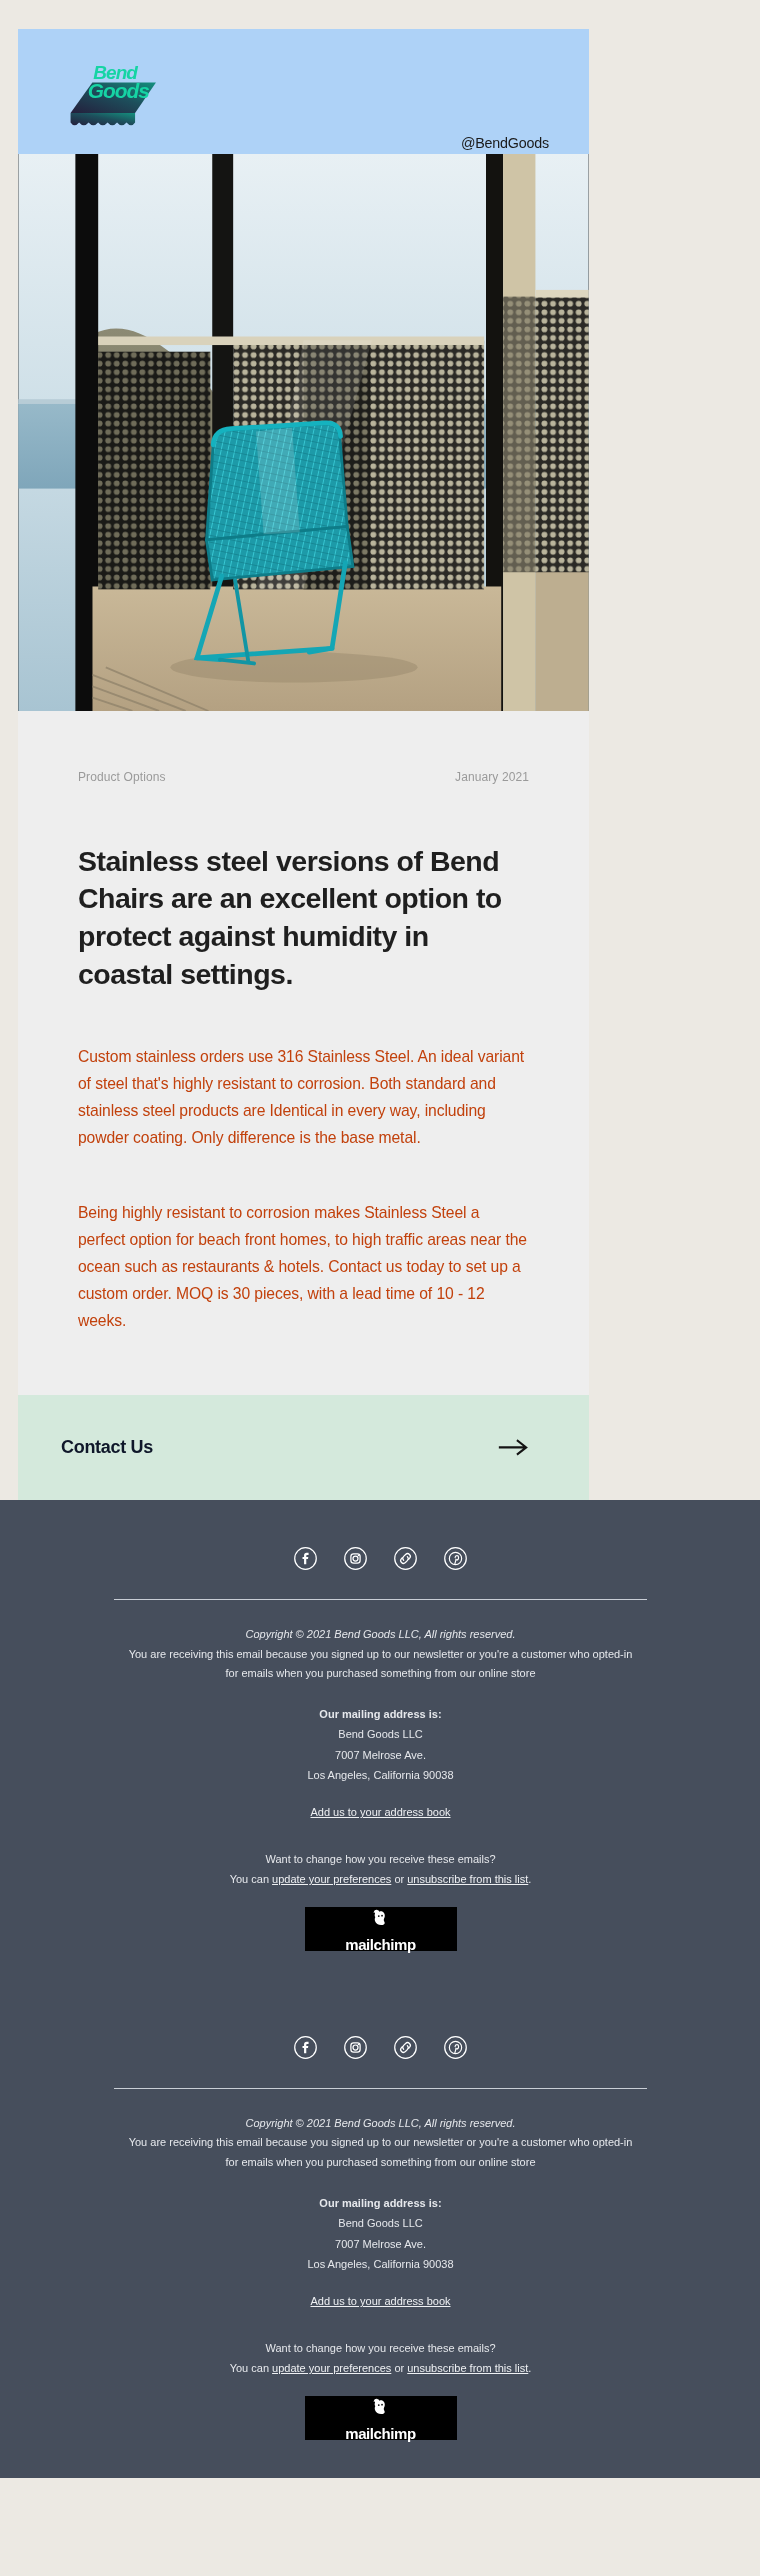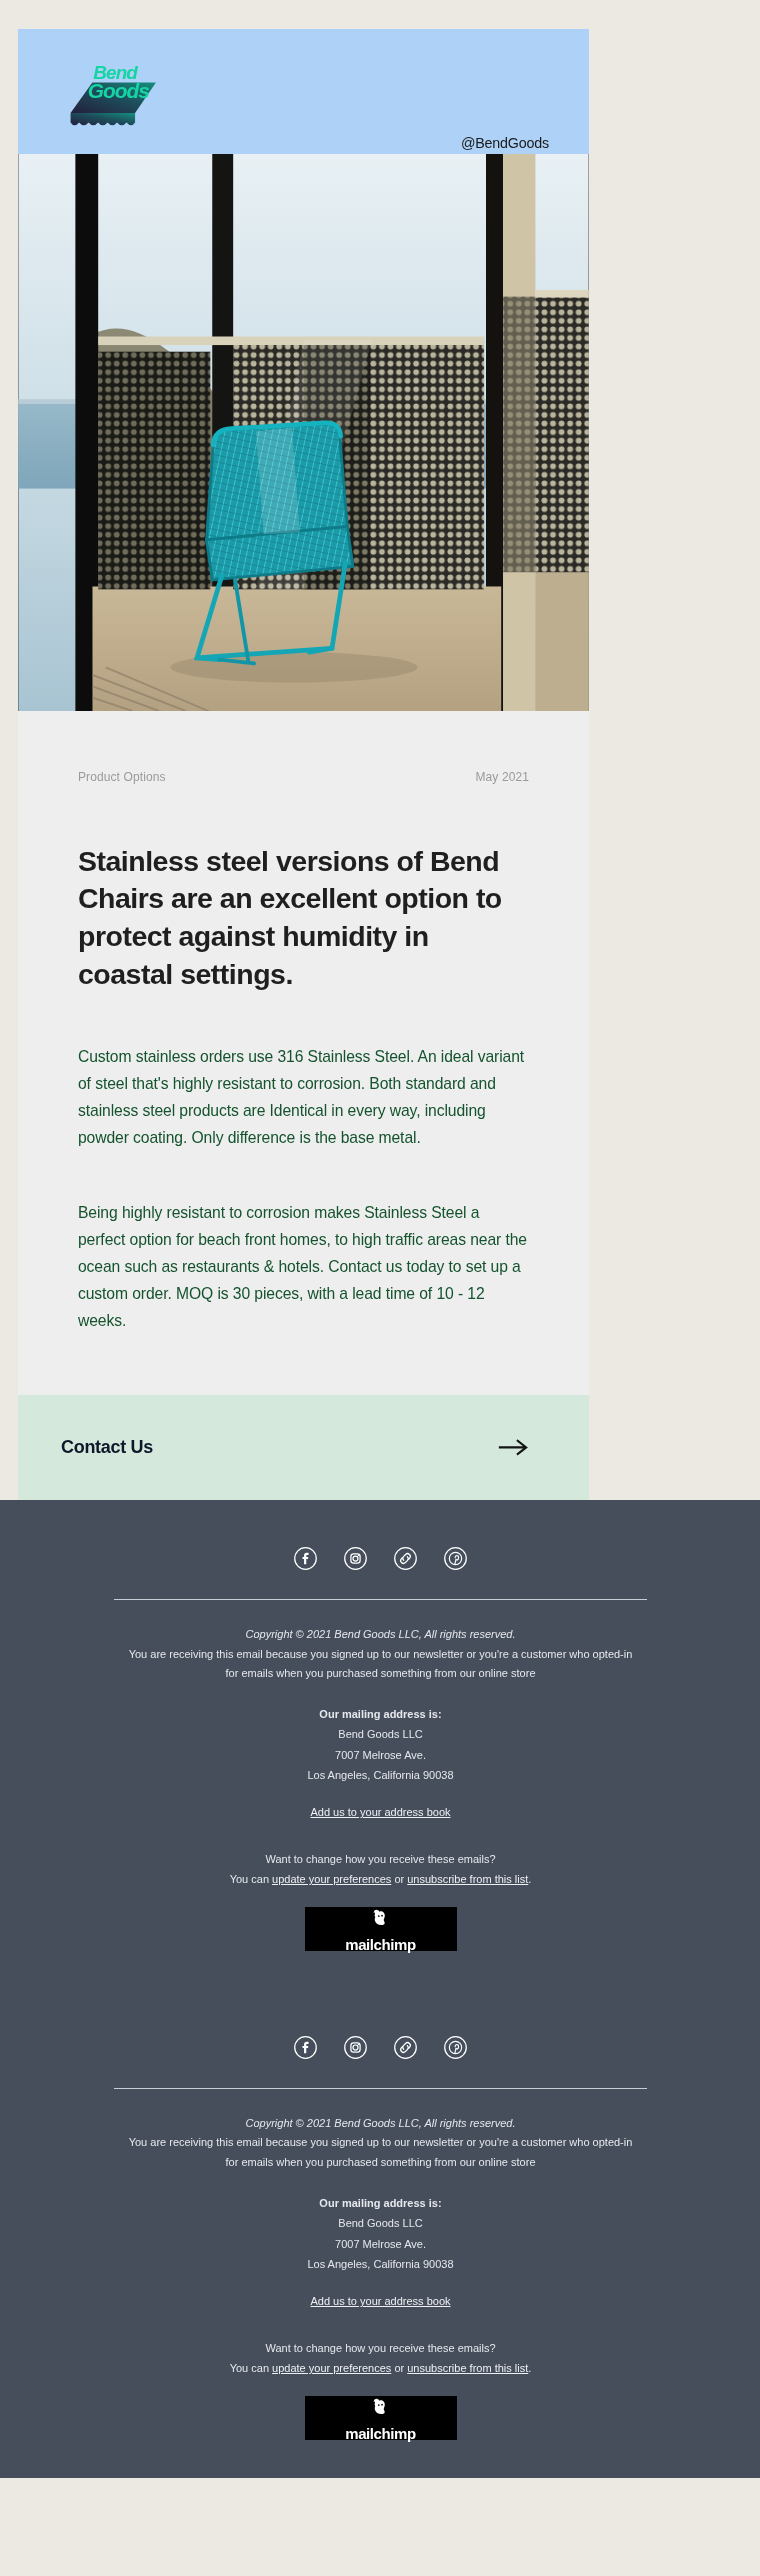--- a/index.html
+++ b/index.html
@@ -85,21 +85,21 @@
     line-height: 1.33;
     font-weight: bold;
     color: #1f1f1f;
     letter-spacing: -0.5px;
     margin-bottom: 49px;
     max-width: 447px;
   }
   .para {
     font-size: 15.7px;
     line-height: 1.72;
-    color: #14532d;
+    color: #c2410c;
     letter-spacing: -0.1px;
     margin-bottom: 27px;
     max-width: 455px;
   }
   .para:last-child { margin-bottom: 0; margin-top: 48px; }
 
   
   .cta {
     background: #d4e9dc;
     height: 105px;
@@ -329,21 +329,21 @@
             <path d="M78 560 L148 586"></path>
             <path d="M78 572 L120 586"></path>
             <path d="M92 540 L200 586"></path>
           </g>
         </svg>
       </div>
 
       <div class="body-sec">
         <div class="meta-row">
           <span>Product Options</span>
-          <span>May 2021</span>
+          <span>January 2021</span>
         </div>
         <h1 class="headline">Stainless steel versions of Bend Chairs are an excellent option to protect against humidity in coastal settings.</h1>
         <p class="para">Custom stainless orders use 316 Stainless Steel. An ideal variant of steel that's highly resistant to corrosion. Both standard and stainless steel products are Identical in every way, including powder coating. Only difference is the base metal.</p>
         <p class="para">Being highly resistant to corrosion makes Stainless Steel a perfect option for beach front homes, to high traffic areas near the ocean such as restaurants &amp; hotels. Contact us today to set up a custom order. MOQ is 30 pieces, with a lead time of 10 - 12 weeks.</p>
       </div>
 
       <div class="cta">
         <span class="cta-label">Contact Us</span>
         <span class="arrow-ico">
           <svg viewBox="0 0 34 20" xmlns="http://www.w3.org/2000/svg">

